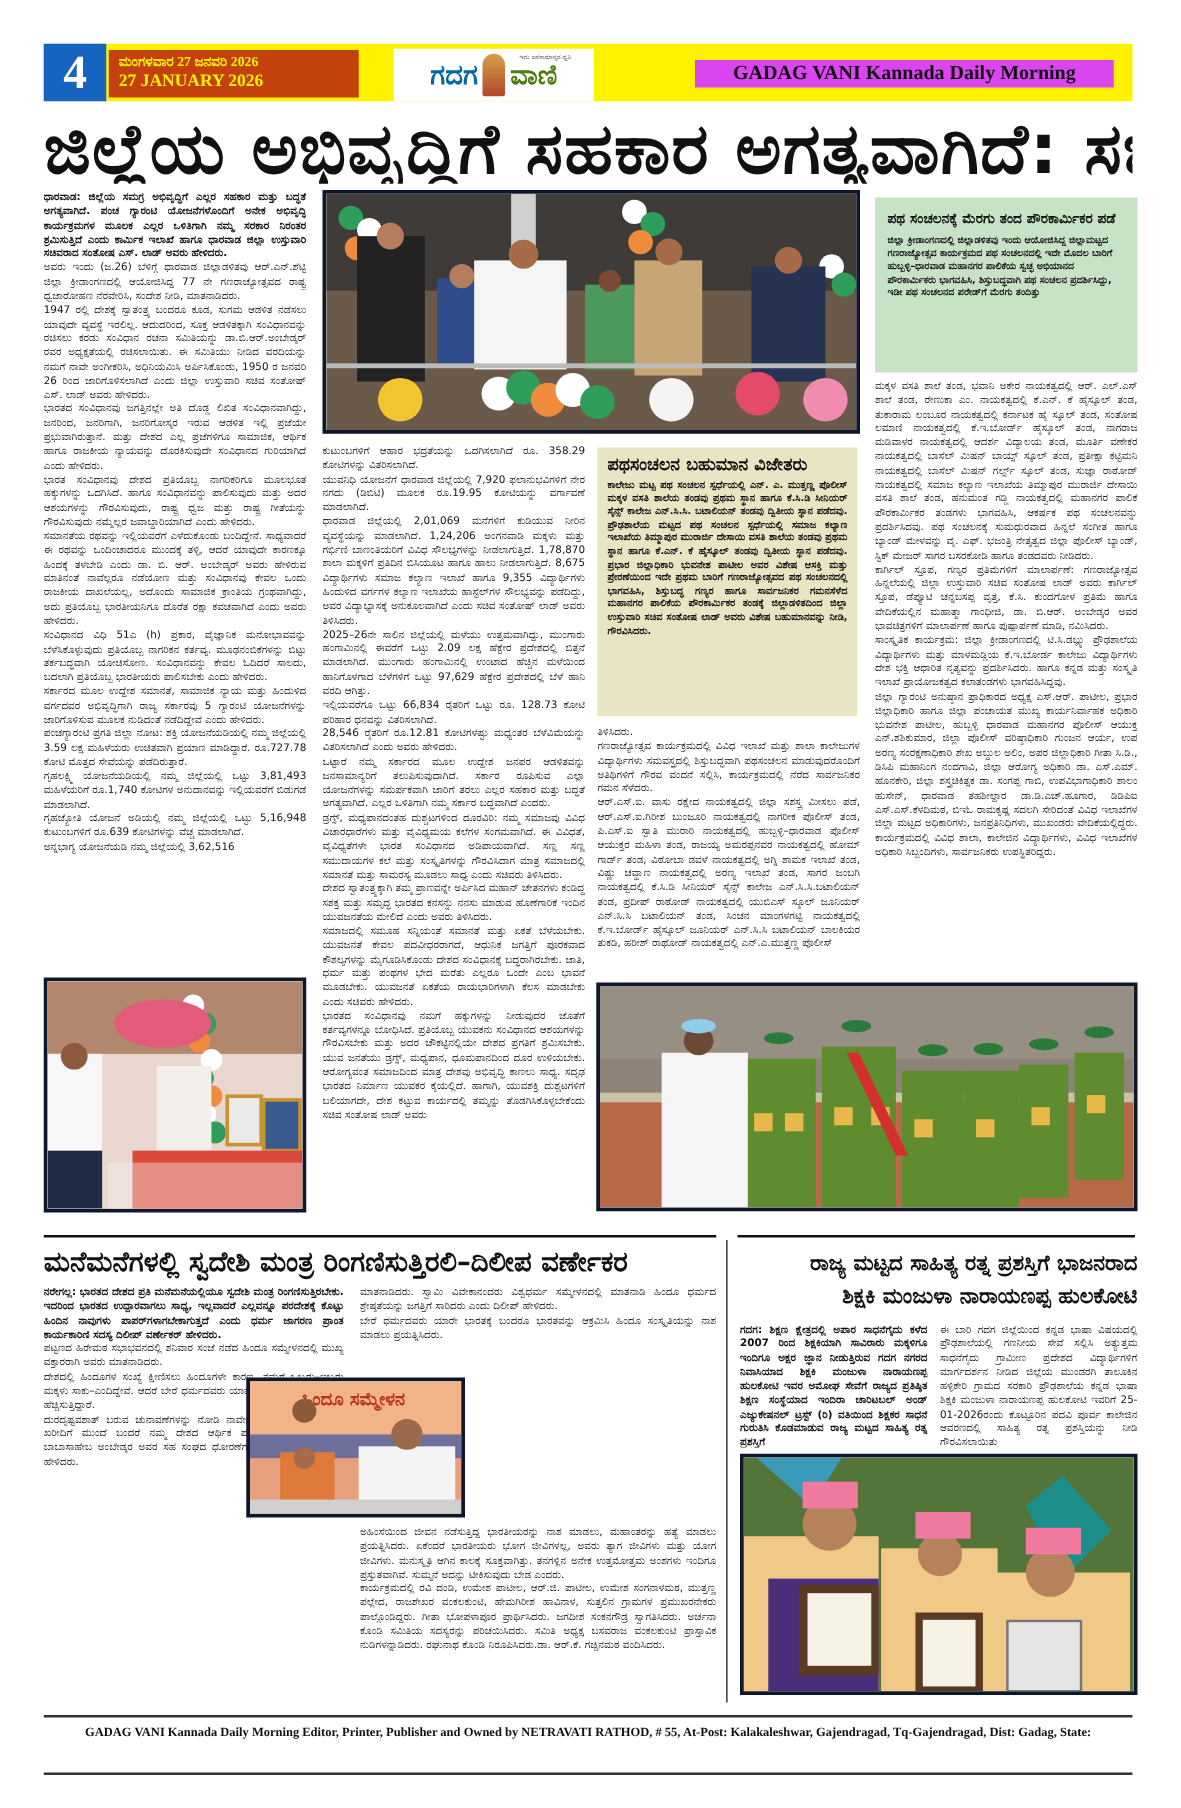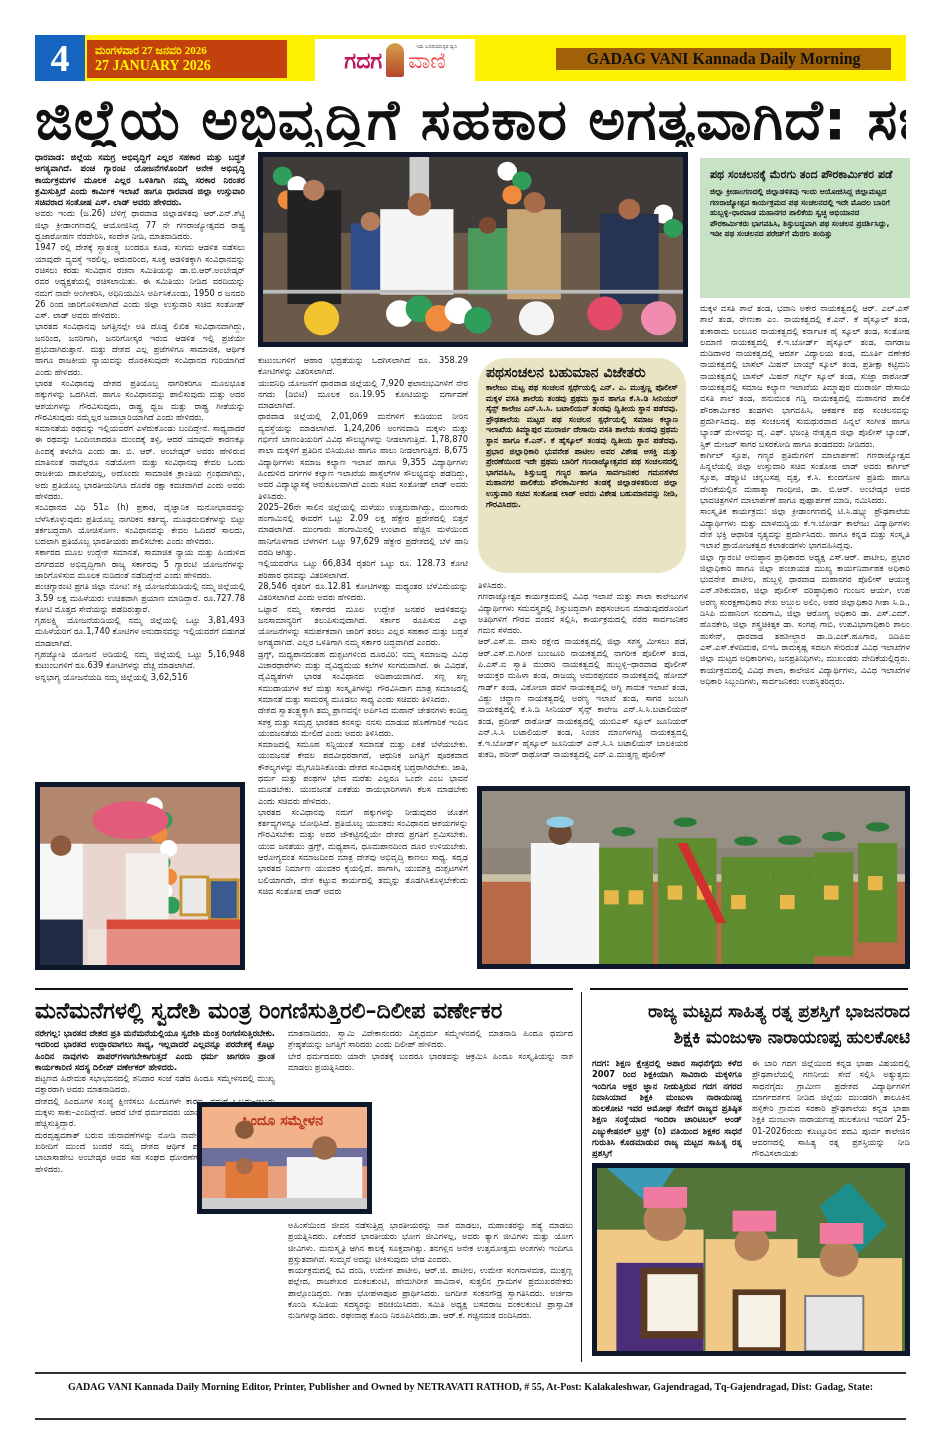--- a/index.html
+++ b/index.html
@@ -8,44 +8,44 @@
 
   
   .masthead { position: absolute; left: 35px; top: 35px; width: 871px; height: 46px; background: #fff200; }
   .page-no { position: absolute; left: 0; top: 0; width: 50px; height: 46px; background: #1565c0; color: #fff;
              font-family: "Liberation Serif", serif; font-weight: bold; font-size: 38px; text-align: center; line-height: 46px; }
   .date-box { position: absolute; left: 52px; top: 5px; width: 200px; height: 38px; background: #c2410c; color: #fff200;
               font-family: "Liberation Serif", serif; font-weight: bold; padding: 3px 8px; }
   .date-kn { font-size: 11px; line-height: 14px; }
   .date-en { font-size: 14px; line-height: 18px; }
   .logo { position: absolute; left: 280px; top: 4px; width: 160px; height: 42px; background: #fff; display:flex; align-items:center; justify-content:center; gap:4px; }
-  .logo-left { color: #be185d; font-size: 22px; font-weight: bold; font-family: "DejaVu Sans", sans-serif; }
+  .logo-left { color: #0369a1; font-size: 22px; font-weight: bold; font-family: "DejaVu Sans", sans-serif; }
   .logo-emblem { width: 18px; height: 34px; border-radius: 9px 9px 2px 2px; background: linear-gradient(#d4a14a, #b5472a); }
-  .logo-right { color: #ef4444; font-size: 22px; font-weight: normal; font-family: "DejaVu Sans", sans-serif; }
+  .logo-right { color: #4d7c0f; font-size: 22px; font-weight: bold; font-family: "DejaVu Sans", sans-serif; }
   .logo-tag { position:absolute; top:4px; right:18px; font-size:5px; color:#333; font-family:"DejaVu Sans", sans-serif; }
-  .paper-name { position: absolute; right: 15px; top: 13px; width: 335px; height: 22px; background: #a16207;
+  .paper-name { position: absolute; right: 15px; top: 13px; width: 335px; height: 22px; background: #d946ef;
                 font-family: "Liberation Serif", serif; font-weight: bold; font-size: 16px; line-height: 22px; text-align: center; }
 
   
   .main-headline { position: absolute; left: 35px; top: 92px; width: 871px; height: 55px;
                    font-family: "DejaVu Sans", sans-serif; font-weight: bold; font-size: 56px; line-height: 55px; letter-spacing: 1px; white-space: nowrap; overflow: hidden; }
 
   .col { position: absolute; font-family: "DejaVu Sans", sans-serif; font-size: 8.3px; line-height: 11.3px; text-align: justify; color: #111; overflow: hidden; }
   .col p { margin-bottom: 0; text-indent: 0; }
   .lead { font-weight: bold; }
 
-  .photo { position: absolute; overflow: hidden; border: 5px solid #0f172a; text-align: right; }
+  .photo { position: absolute; overflow: hidden; border: 3px solid #0f172a; text-align: right; }
   .photo svg { display:block; width:100%; height:100%; }
 
   
   .box-green { position: absolute; left: 700px; top: 158px; width: 210px; height: 140px; background: #c8e2c6; padding: 8px 10px; }
   .box-green h3 { font-family: "DejaVu Sans", sans-serif; font-weight: bold; font-size: 11px; line-height: 18px; margin-bottom: 3px; }
   .box-green .body { font-family: "DejaVu Sans", sans-serif; font-size: 7.6px; line-height: 10.5px; font-weight: bold; }
 
-  .box-beige { position: absolute; left: 478px; top: 358px; width: 208px; height: 215px; background: #e9e4c3; padding: 6px 8px; border-radius: 28px; }
+  .box-beige { position: absolute; left: 478px; top: 358px; width: 208px; height: 215px; background: #e9e4c3; padding: 6px 8px; }
   .box-beige h3 { font-family: "DejaVu Sans", sans-serif; font-weight: bold; font-size: 14px; line-height: 17px; margin-bottom: 2px; }
   .box-beige .body { font-family: "DejaVu Sans", sans-serif; font-size: 7.8px; line-height: 10.6px; font-weight: bold; text-align: justify; }
 
   
   .rule-top { position: absolute; left: 35px; top: 988px; width: 538px; height: 2px; background: #111; }
   .rule-top2 { position: absolute; left: 590px; top: 988px; width: 318px; height: 2px; background: #111; }
   .vrule { position: absolute; left: 581px; top: 992px; width: 1px; height: 370px; background: #111; }
   .headline2 { position: absolute; left: 35px; top: 995px; width: 540px; height: 32px;
                font-family: "DejaVu Sans", sans-serif; font-weight: bold; font-size: 22px; line-height: 32px; white-space: nowrap; overflow: hidden; }
   .headline3 { position: absolute; left: 590px; top: 998px; width: 320px; height: 58px; text-align: right;

